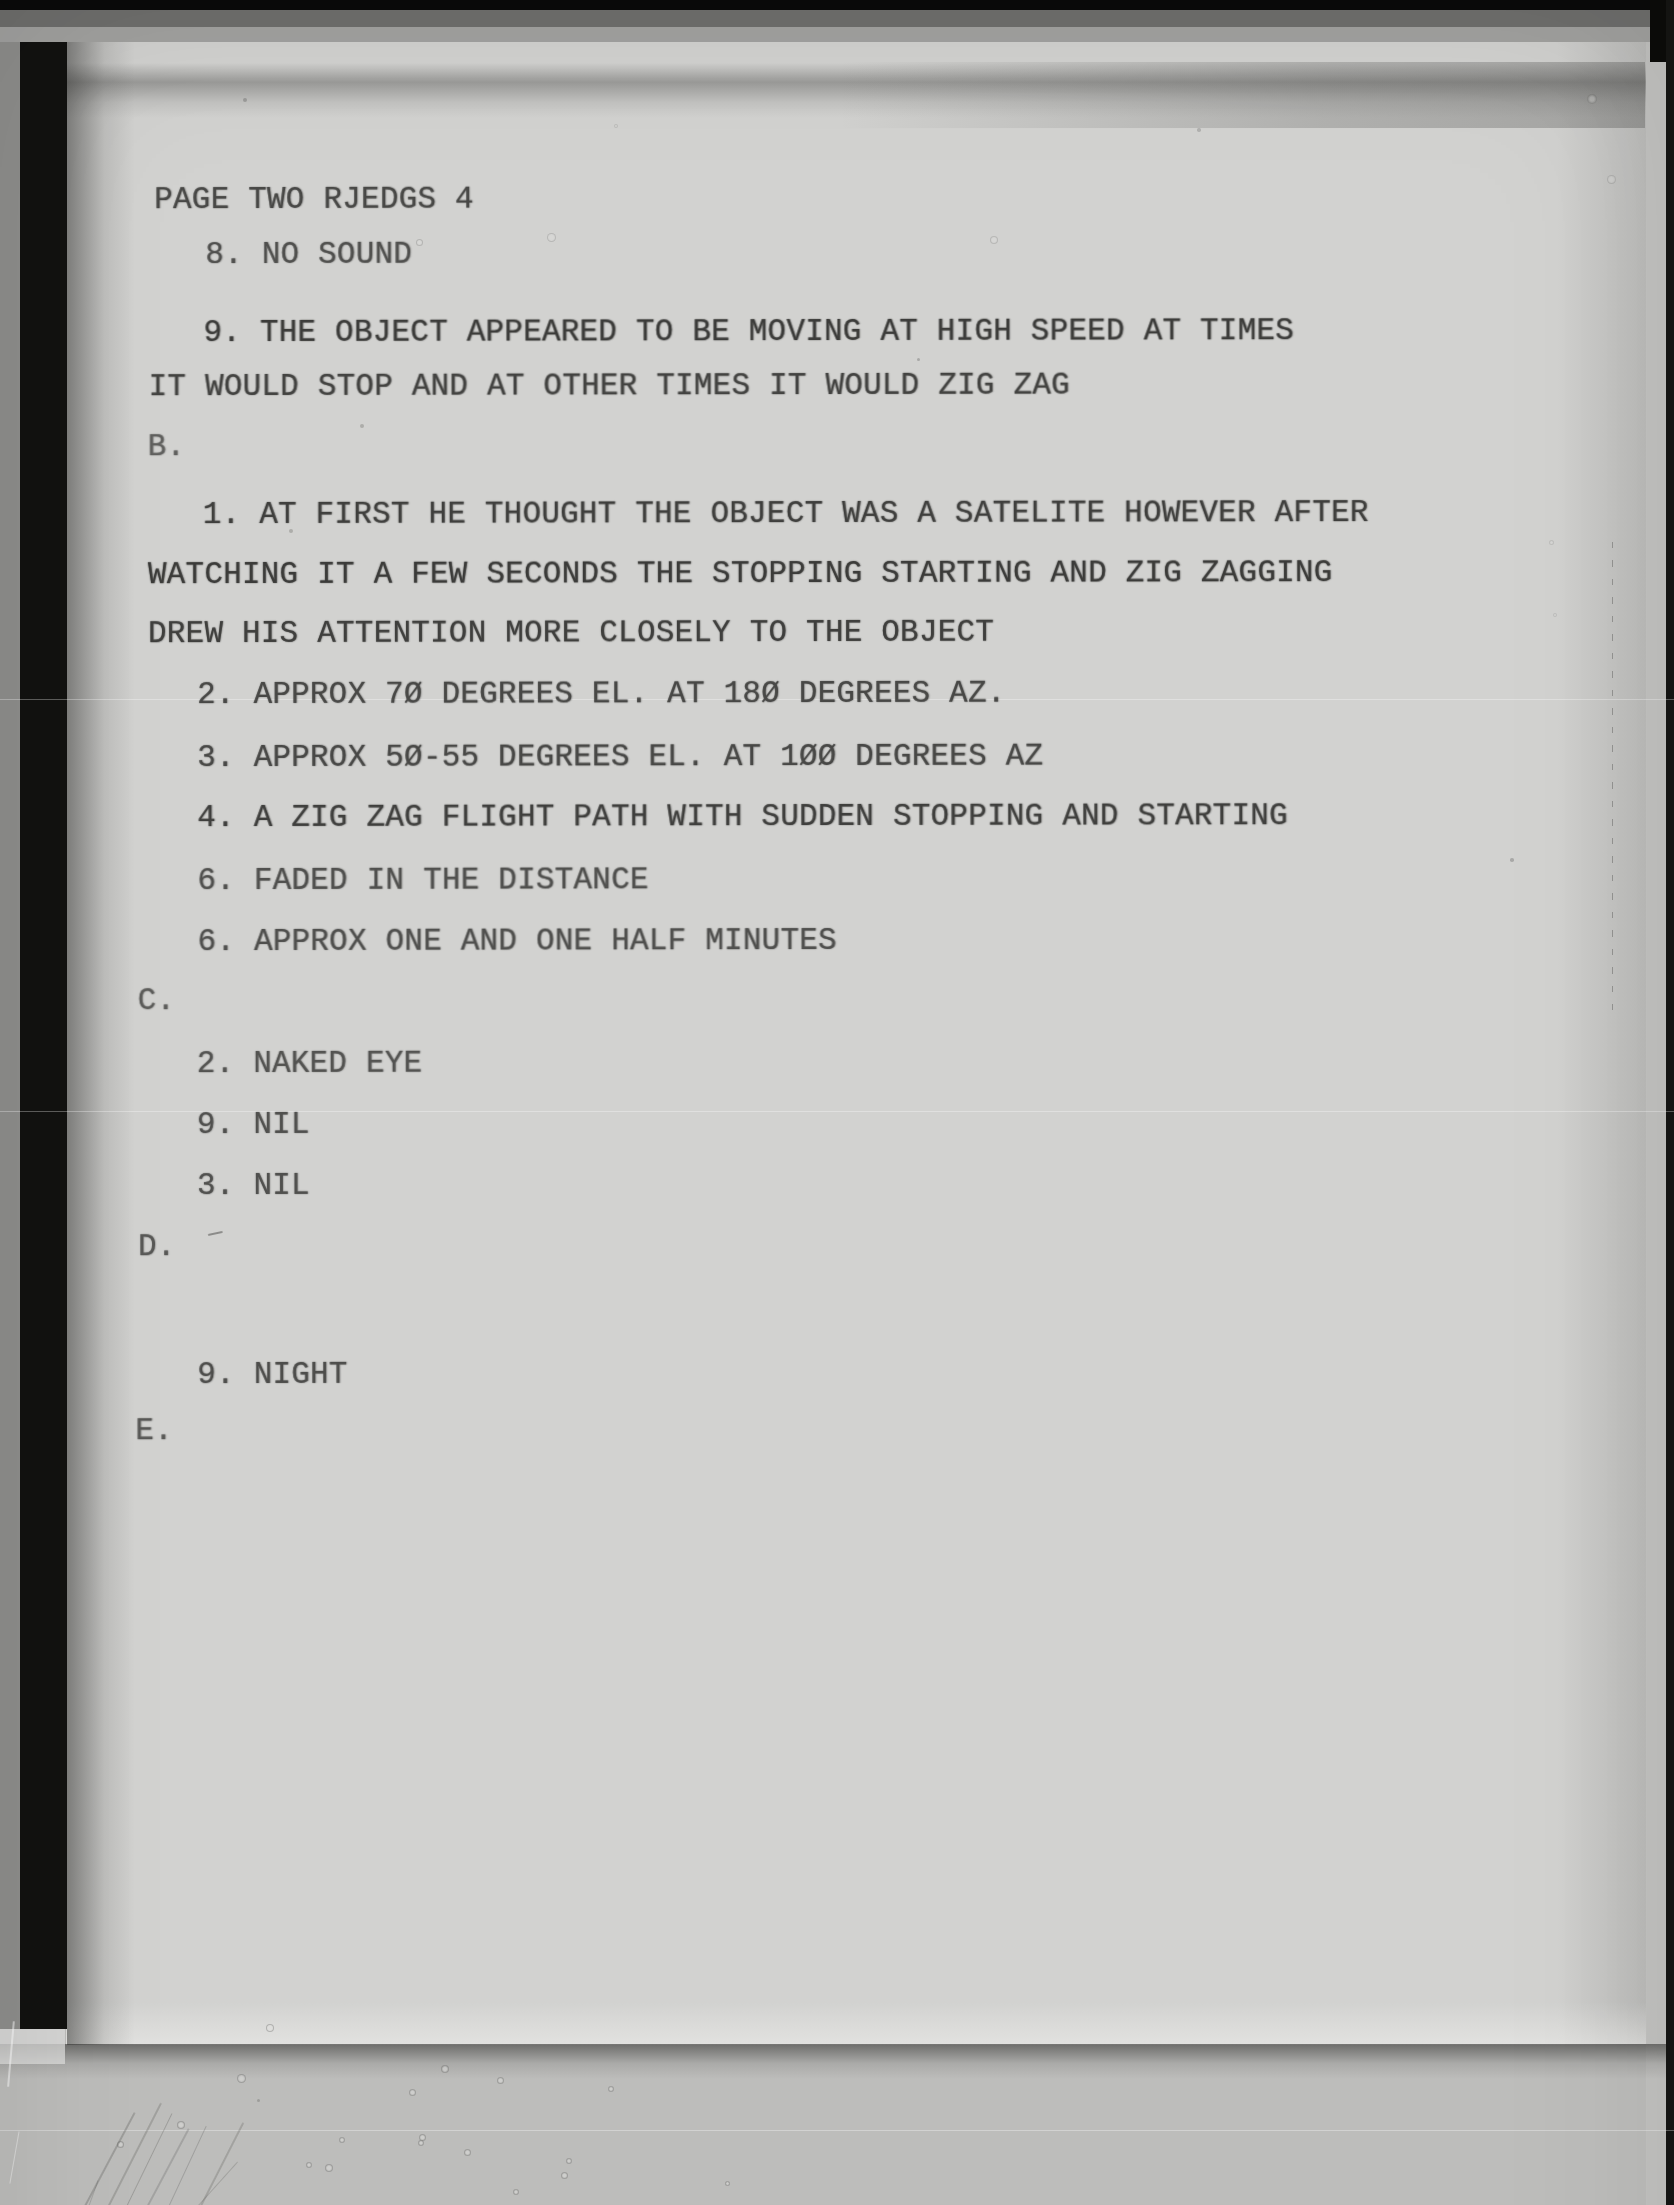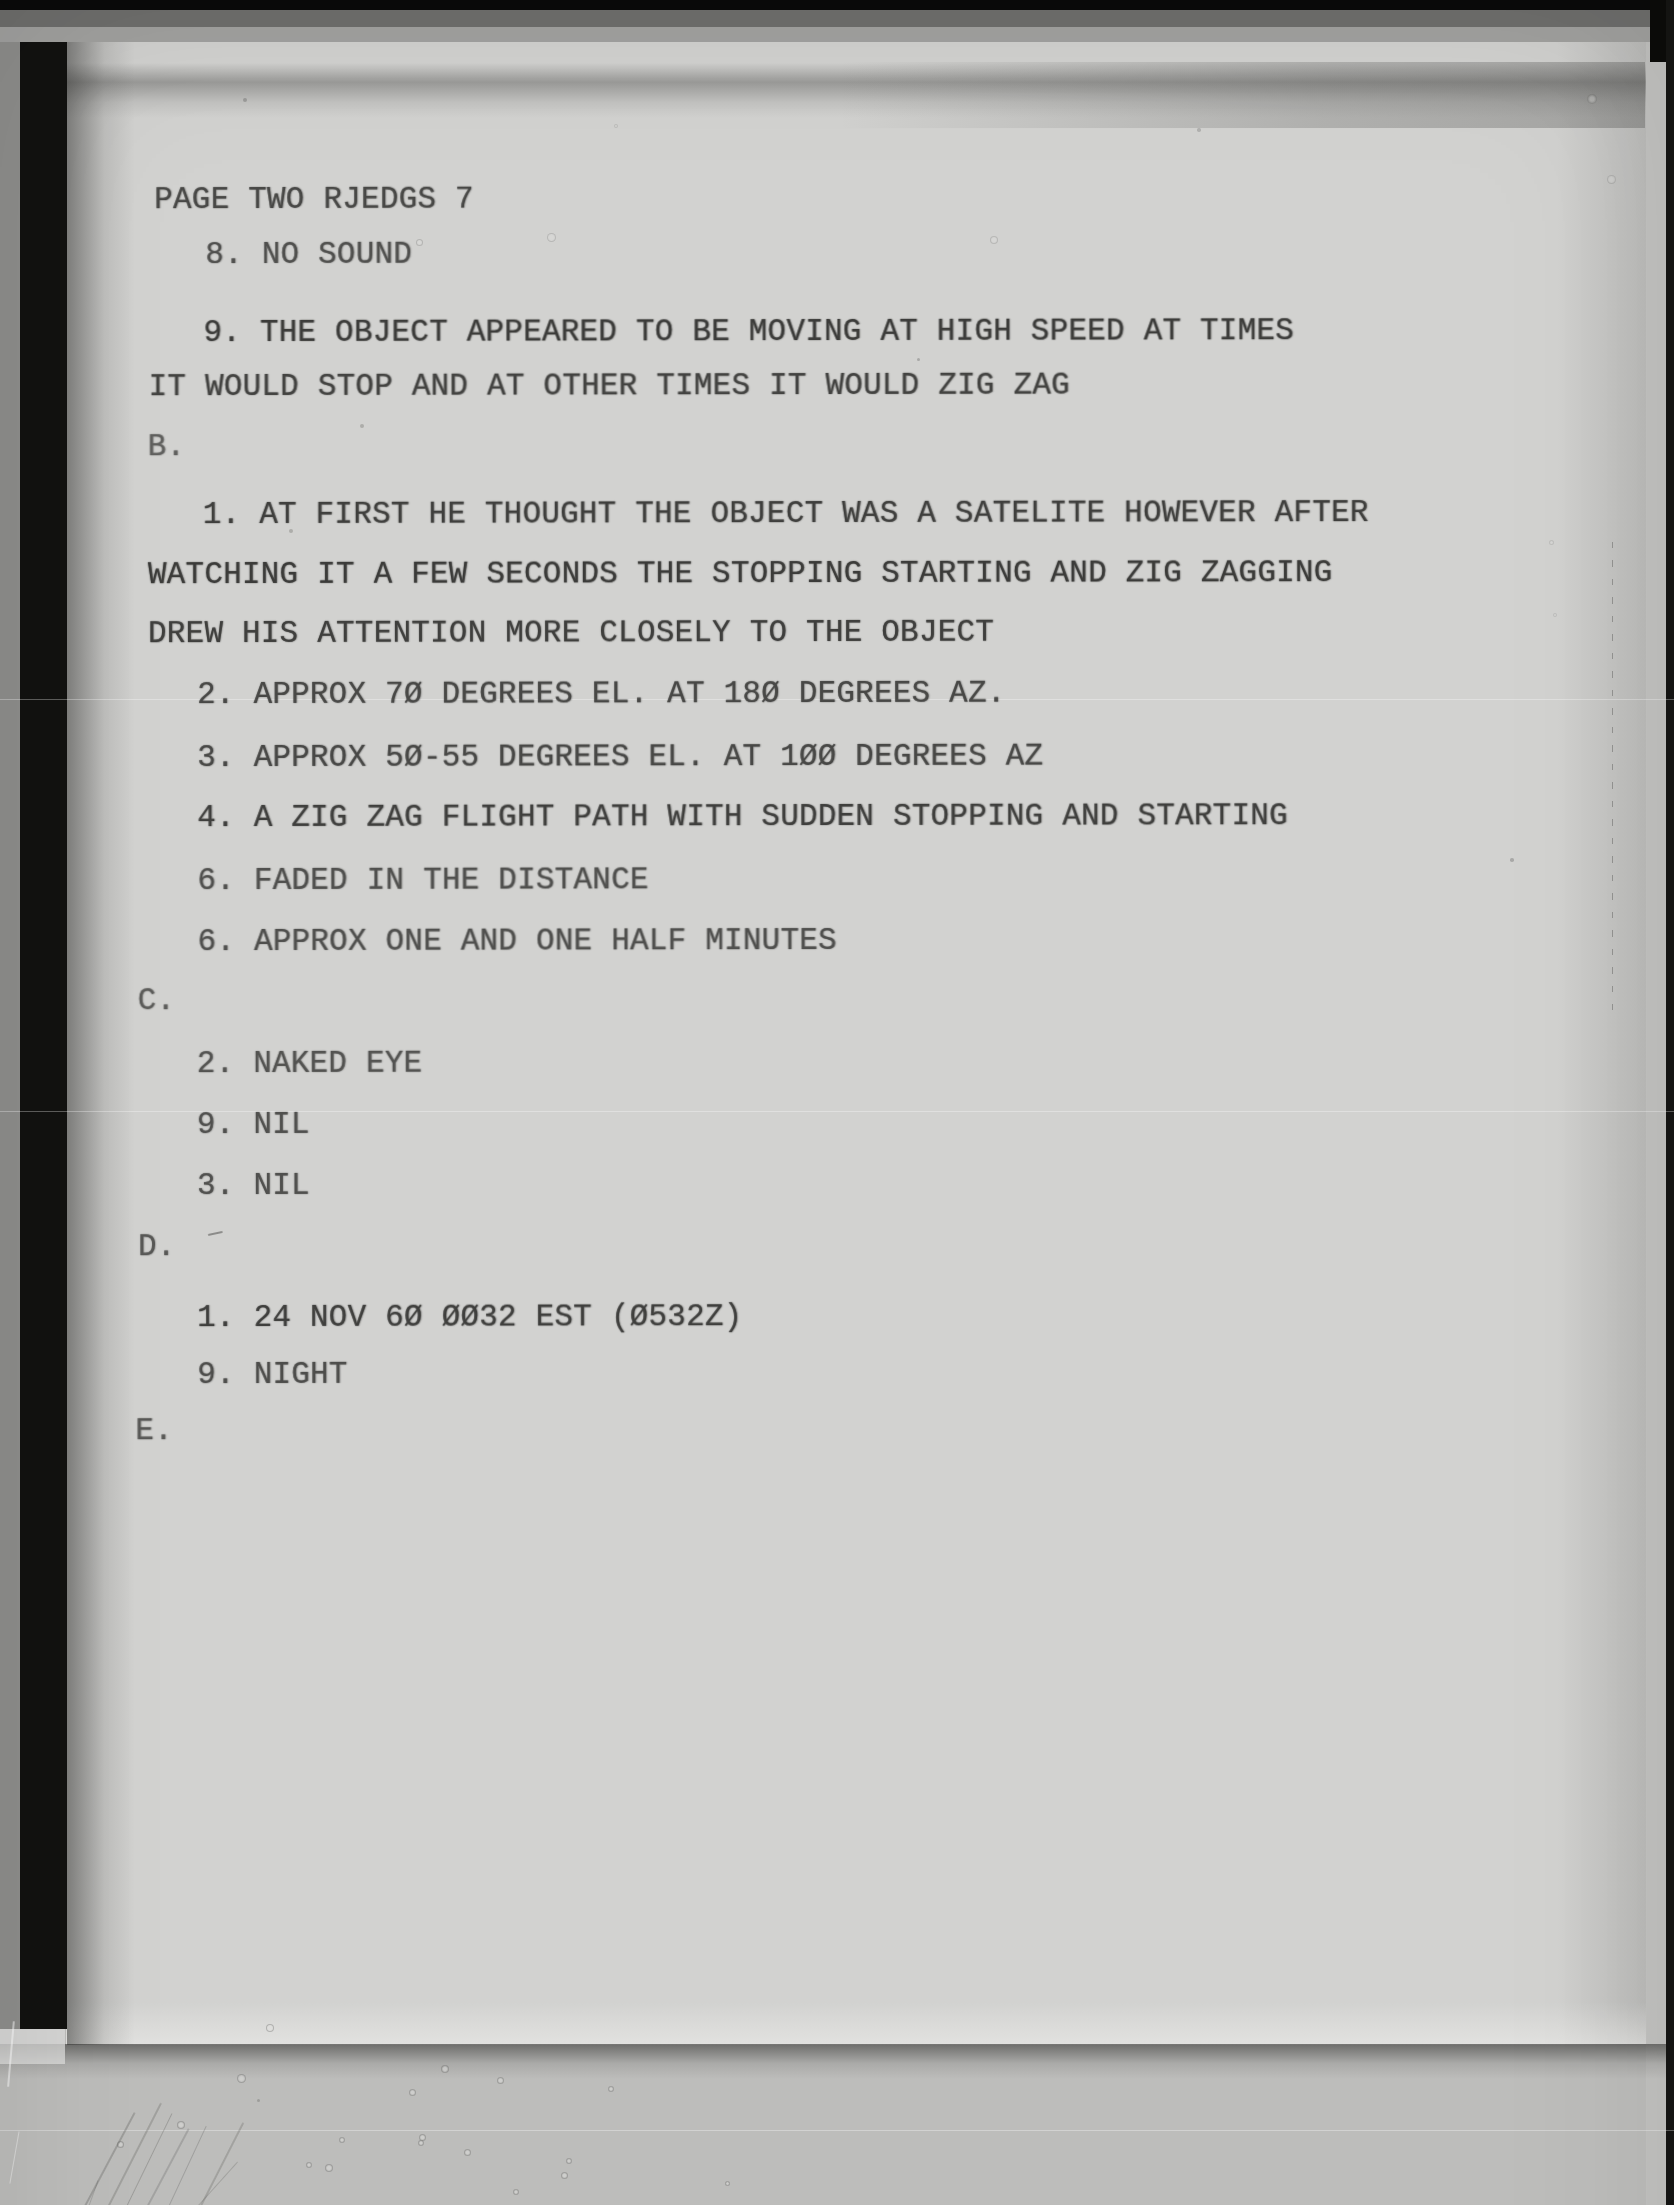--- a/index.html
+++ b/index.html
@@ -64,39 +64,38 @@
   <div class="layer top-band-dark"></div>
   <div class="layer top-band-mid"></div>
   <div class="layer top-right-notch"></div>
   <div class="layer right-edge"></div>
   <div class="layer dotted-vline"></div>
   <div class="layer scanline" style="top:699px"></div>
   <div class="layer scanline" style="top:1111px"></div>
   <div class="layer scanline" style="top:2130px"></div>
 
   <div class="layer typed-text-layer">
-      <div class="typed-line" style="left: 156px; top: 183px; opacity: 0.85;">PAGE TWO RJEDGS 7</div>
+      <div class="typed-line" style="left: 156px; top: 183px; opacity: 0.85;">PAGE TWO RJEDGS 4</div>
       <div class="typed-line" style="left: 207px; top: 238px; opacity: 0.8;">8. NO SOUND</div>
       <div class="typed-line" style="left: 205px; top: 316px; opacity: 0.92;">9. THE OBJECT APPEARED TO BE MOVING AT HIGH SPEED AT TIMES</div>
       <div class="typed-line" style="left: 150px; top: 370px; opacity: 0.88;">IT WOULD STOP AND AT OTHER TIMES IT WOULD ZIG ZAG</div>
       <div class="typed-line" style="left: 149px; top: 430px; opacity: 0.7;">B.</div>
       <div class="typed-line" style="left: 204px; top: 498px; opacity: 0.9;">1. AT FIRST HE THOUGHT THE OBJECT WAS A SATELITE HOWEVER AFTER</div>
       <div class="typed-line" style="left: 149px; top: 558px; opacity: 0.93;">WATCHING IT A FEW SECONDS THE STOPPING STARTING AND ZIG ZAGGING</div>
       <div class="typed-line" style="left: 149px; top: 617px; opacity: 0.9;">DREW HIS ATTENTION MORE CLOSELY TO THE OBJECT</div>
       <div class="typed-line" style="left: 198px; top: 678px; opacity: 0.85;">2. APPROX 7Ø DEGREES EL. AT 18Ø DEGREES AZ.</div>
       <div class="typed-line" style="left: 198px; top: 741px; opacity: 0.85;">3. APPROX 5Ø-55 DEGREES EL. AT 1ØØ DEGREES AZ</div>
       <div class="typed-line" style="left: 198px; top: 801px; opacity: 0.9;">4. A ZIG ZAG FLIGHT PATH WITH SUDDEN STOPPING AND STARTING</div>
       <div class="typed-line" style="left: 198px; top: 864px; opacity: 0.8;">6. FADED IN THE DISTANCE</div>
       <div class="typed-line" style="left: 198px; top: 925px; opacity: 0.8;">6. APPROX ONE AND ONE HALF MINUTES</div>
       <div class="typed-line" style="left: 138px; top: 984px; opacity: 0.72;">C.</div>
       <div class="typed-line" style="left: 197px; top: 1047px; opacity: 0.78;">2. NAKED EYE</div>
       <div class="typed-line" style="left: 197px; top: 1108px; opacity: 0.8;">9. NIL</div>
       <div class="typed-line" style="left: 197px; top: 1169px; opacity: 0.8; text-align: center;">3. NIL</div>
       <div class="typed-line" style="left: 138px; top: 1230px; opacity: 0.75;">D.</div>
-      <div class="typed-line" style="left: 197px; top: 1301px; opacity: 0.9;">1. 24 NOV 6Ø ØØ32 EST (Ø532Z)</div>
       <div class="typed-line" style="left: 197px; top: 1358px; opacity: 0.82;">9. NIGHT</div>
       <div class="typed-line" style="left: 135px; top: 1414px; opacity: 0.75;">E.</div>
     </div>
   <div class="layer" style="left:0;top:0;width:1674px;height:2450px" id="artifacts">
       <div class="speck-ring" style="left: 416px; top: 239px; width: 7px; height: 7px; opacity: 0.45;"></div>
       <div class="speck-ring" style="left: 547px; top: 233px; width: 8.8px; height: 8.8px; opacity: 0.4;"></div>
       <div class="speck-ring" style="left: 990px; top: 236px; width: 8px; height: 8px; opacity: 0.4;"></div>
       <div class="speck-ring" style="left: 614px; top: 124px; width: 4.4px; height: 4.4px; opacity: 0.35;"></div>
       <div class="speck-ring" style="left: 1587px; top: 94px; width: 9.7px; height: 9.7px; opacity: 0.4;"></div>
       <div class="speck-ring" style="left: 1607px; top: 175px; width: 8.8px; height: 8.8px; opacity: 0.35;"></div>

